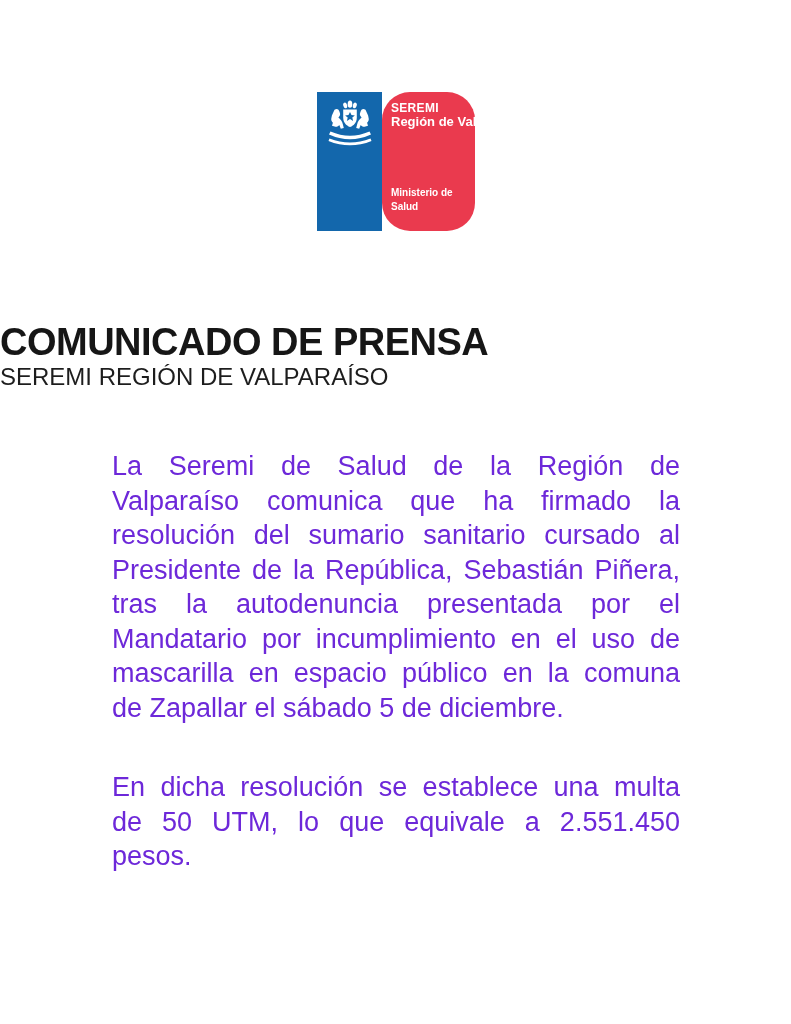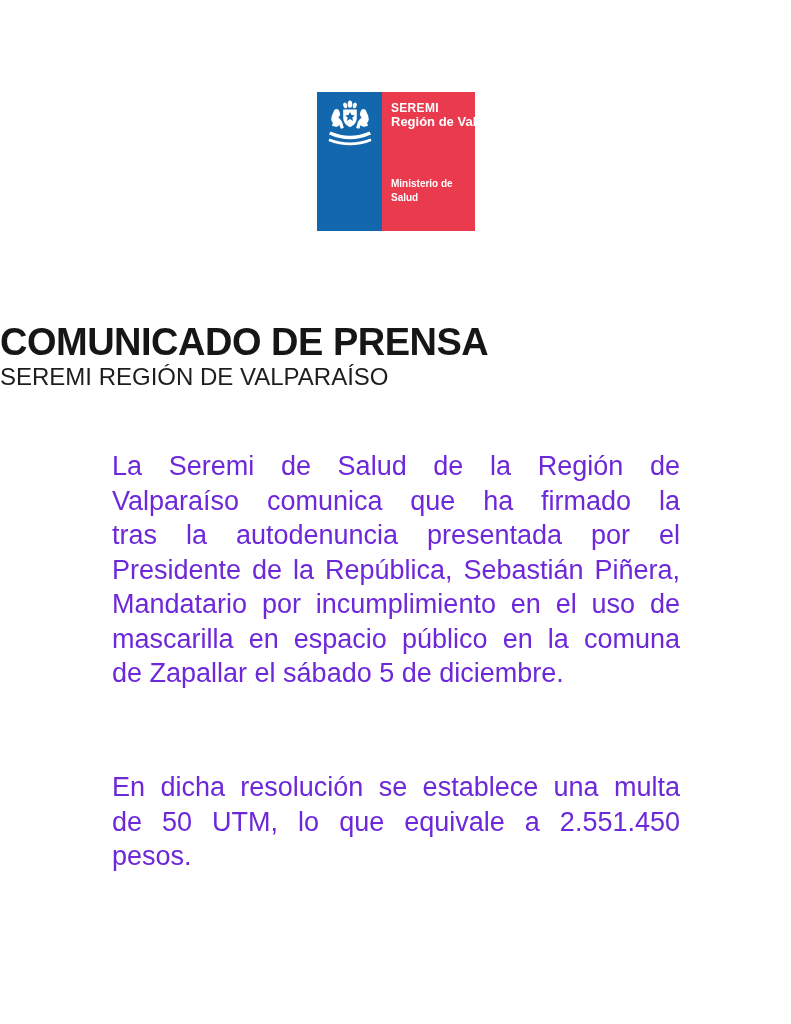--- a/index.html
+++ b/index.html
@@ -33,40 +33,41 @@
     padding-top: 8px;
   }
   .logo-red {
     width: 93px;
     height: 100%;
     background: #ea3a4e;
     color: #ffffff;
     display: flex;
     flex-direction: column;
     padding: 9px 6px 7px 9px;
+    border-radius: 28px;
   }
   .logo-agency {
     font-size: 12px;
     font-weight: bold;
     letter-spacing: 0.3px;
     line-height: 14px;
   }
   .logo-region {
     font-size: 13px;
     font-weight: bold;
     line-height: 9px;
     margin-top: 2px;
     white-space: nowrap;
   }
   .logo-spacer { flex: 1; }
   .logo-ministry {
     font-size: 10px;
     font-weight: bold;
     line-height: 13.5px;
-    margin-bottom: 20px;
+    margin-bottom: 11px;
   }
 
   
   .title {
     position: absolute;
     top: 321px;
     left: 0;
     width: 100%;
     text-align: left;
     font-size: 38px;
@@ -138,22 +139,23 @@
       </div>
     </div>
   </div>
 
   <h1 class="title">COMUNICADO DE PRENSA</h1>
   <h2 class="subtitle">SEREMI REGIÓN DE VALPARAÍSO</h2>
 
   <div class="para para-1">
       <div class="tline">La Seremi de Salud de la Región de</div>
       <div class="tline">Valparaíso comunica que ha firmado la</div>
+      <div class="tline">resolución del sumario sanitario cursado al</div>
+      <div class="tline">Presidente de la República, Sebastián Piñera,</div>
       <div class="tline">tras la autodenuncia presentada por el</div>
-      <div class="tline">Presidente de la República, Sebastián Piñera,</div>
       <div class="tline">Mandatario por incumplimiento en el uso de</div>
       <div class="tline">mascarilla en espacio público en la comuna</div>
       <div class="tline tlast">de Zapallar el sábado 5 de diciembre.</div>
     </div>
   <div class="para para-2">
       <div class="tline">En dicha resolución se establece una multa</div>
       <div class="tline">de 50 UTM, lo que equivale a 2.551.450</div>
       <div class="tline tlast">pesos.</div>
     </div>
 

